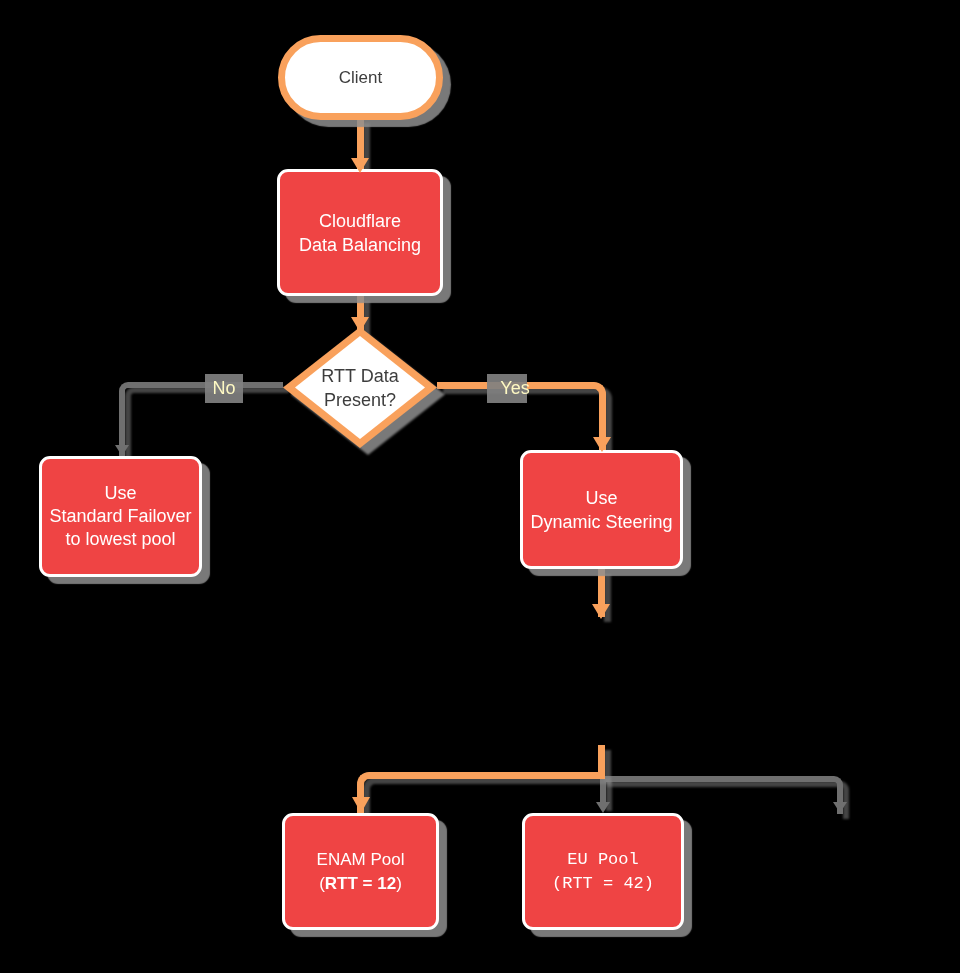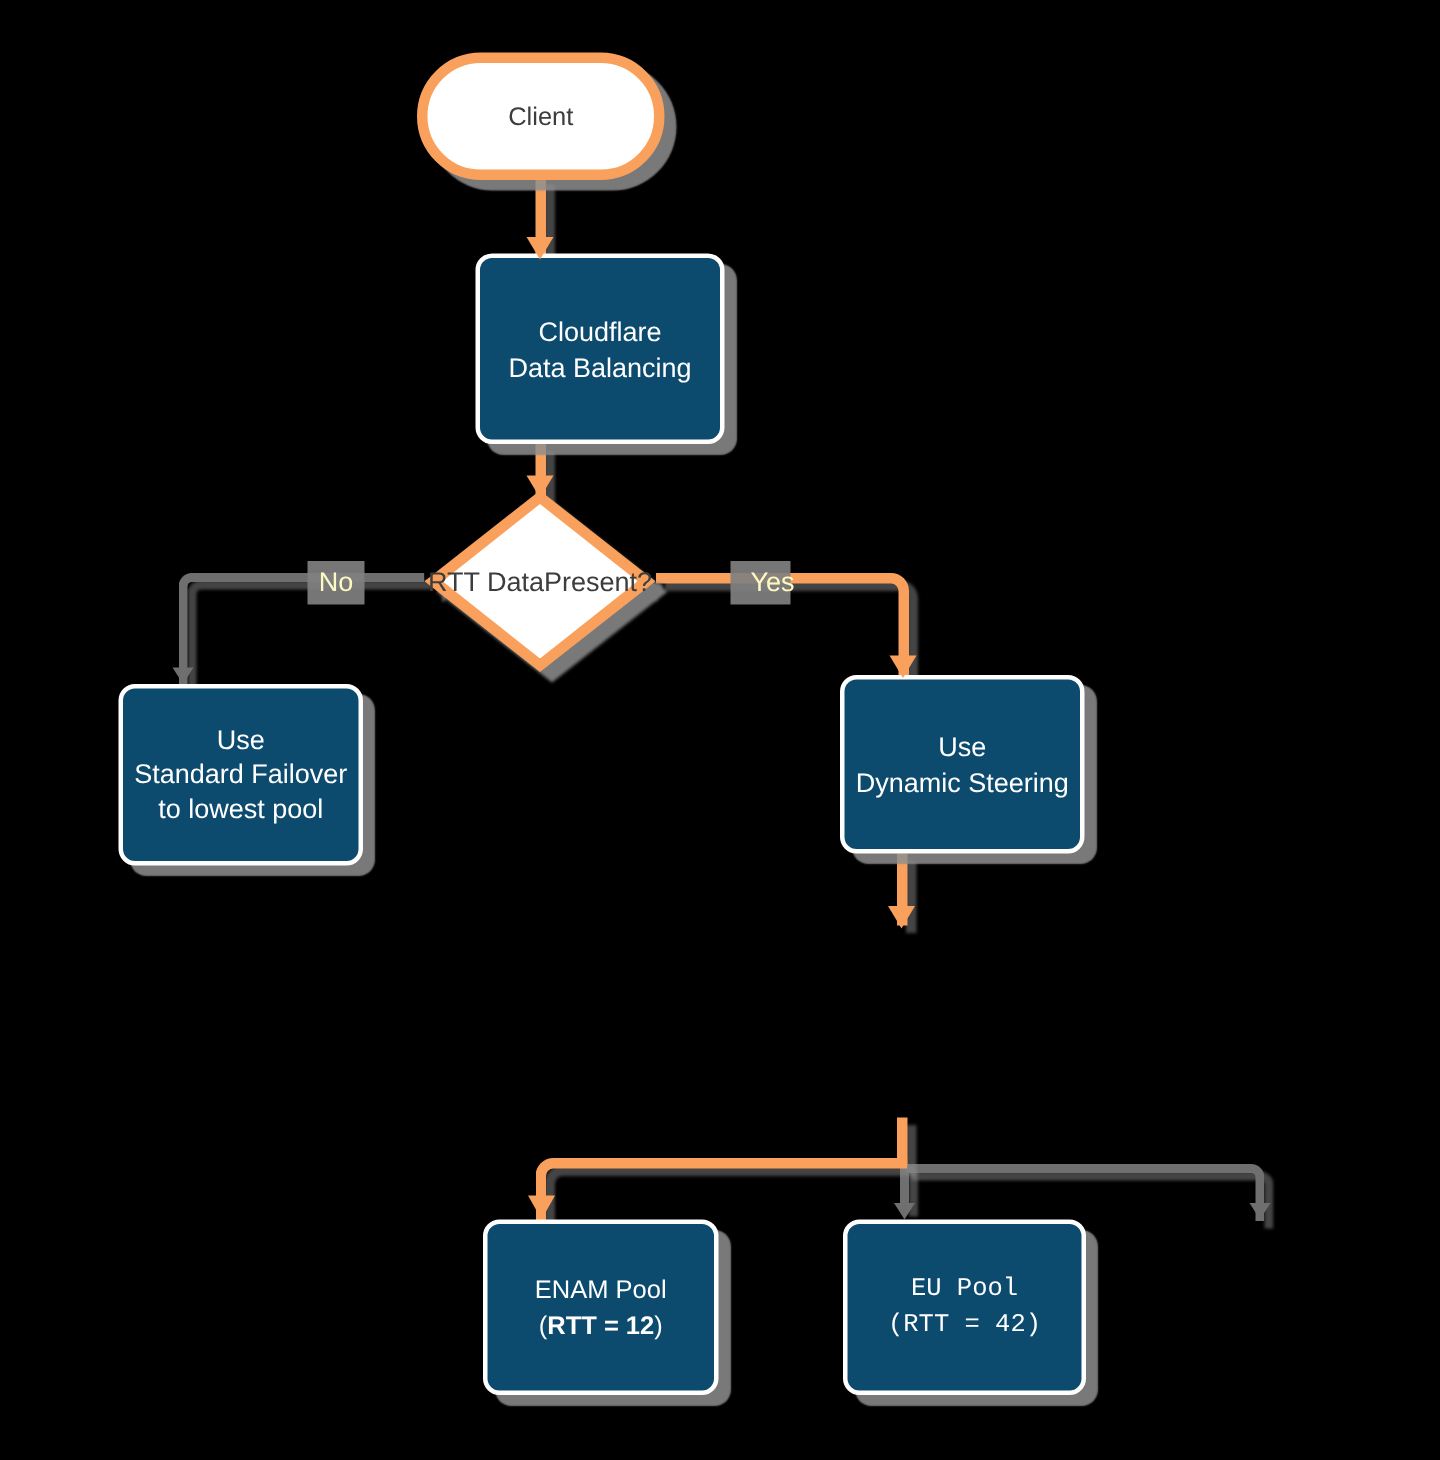--- a/index.html
+++ b/index.html
@@ -8,37 +8,36 @@
     position: relative; width: 960px; height: 973px;
     background: #000000; overflow: hidden;
     font-family: "Liberation Sans", sans-serif;
   }
   
   .node {
     position: absolute; display: flex; flex-direction: column;
     align-items: center; justify-content: center; text-align: left;
   }
   .process {
-    background: #0c4a6e; border: 3px solid #FFFFFF; border-radius: 11px;
+    background: #ef4444; border: 3px solid #FFFFFF; border-radius: 11px;
     color: #FFFFFF; font-size: 18px; line-height: 24px;
     box-shadow: 8px 7px 1px rgba(142,142,142,0.85);
-    margin-left: 40px;
   }
   .terminator {
     background: #FFFFFF; border: 7px solid #F9A15C; border-radius: 44px;
     color: #3D3D3D; font-size: 17px;
     box-shadow: 8px 7px 1px rgba(142,142,142,0.85);
   }
   .diamond-wrap { position: absolute; filter: drop-shadow(8px 7px 1px rgba(142,142,142,0.85)); }
   .diamond-outer { position: absolute; inset: 0; background: #F9A15C;
     clip-path: polygon(50% 0, 100% 50%, 50% 100%, 0 50%); }
   .diamond-inner { position: absolute; left: 12px; right: 12px; top: 9px; bottom: 9px;
     background: #FFFFFF; clip-path: polygon(50% 0, 100% 50%, 50% 100%, 0 50%); }
   .diamond-label {
-    position: absolute; inset: 0; display: flex; flex-direction: row;
+    position: absolute; inset: 0; display: flex; flex-direction: column;
     align-items: center; justify-content: center; text-align: center;
     color: #3D3D3D; font-size: 18px; line-height: 24px;
   }
   
   .line { position: absolute; filter: drop-shadow(6px 5px 1px rgba(135,135,135,0.5)); }
   .line.orange { background: #F9A15C; }
   .line.gray   { background: #6F6F6F; }
   .elbow { position: absolute; filter: drop-shadow(6px 5px 1px rgba(135,135,135,0.5)); }
   .elbow.tl-orange { border-top: 7px solid #F9A15C; border-left: 7px solid #F9A15C; border-top-left-radius: 12px; }
   .elbow.tr-orange { border-top: 7px solid #F9A15C; border-right: 7px solid #F9A15C; border-top-right-radius: 12px; }

